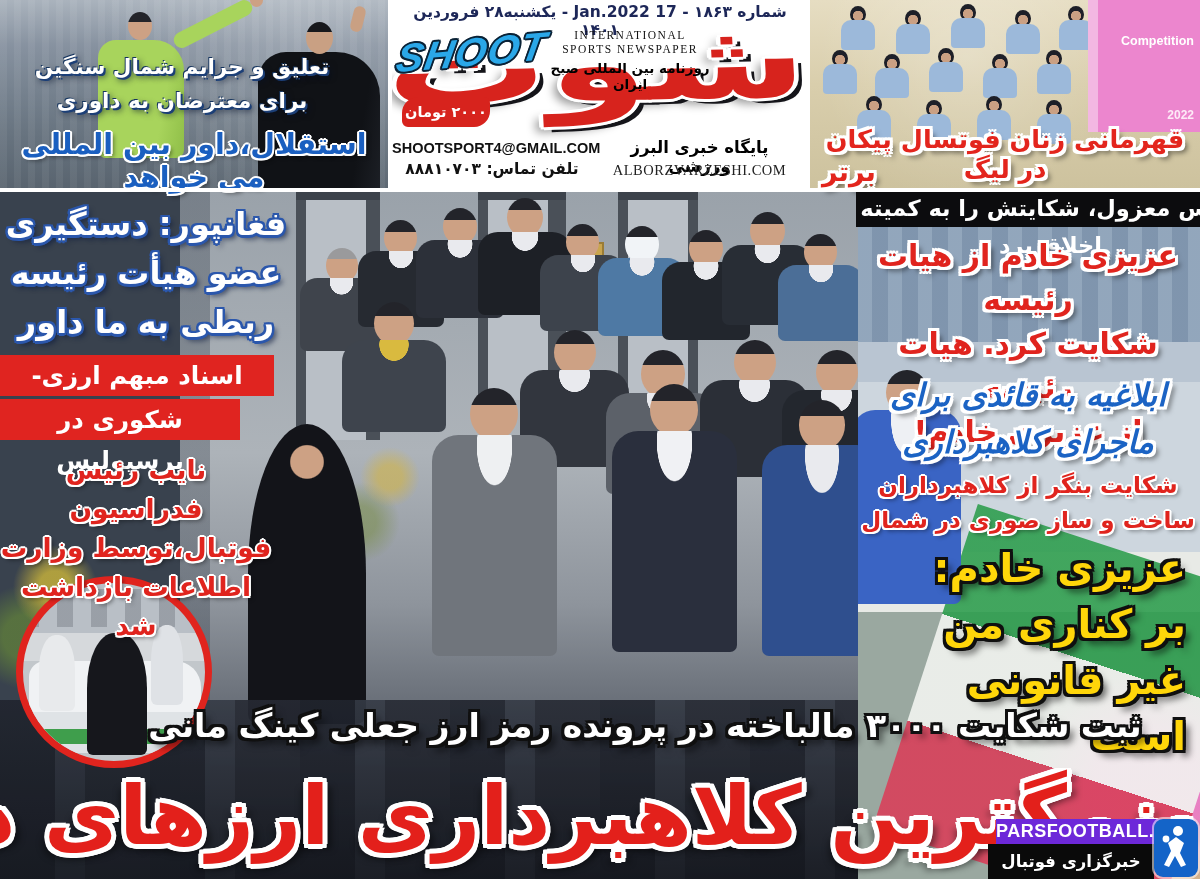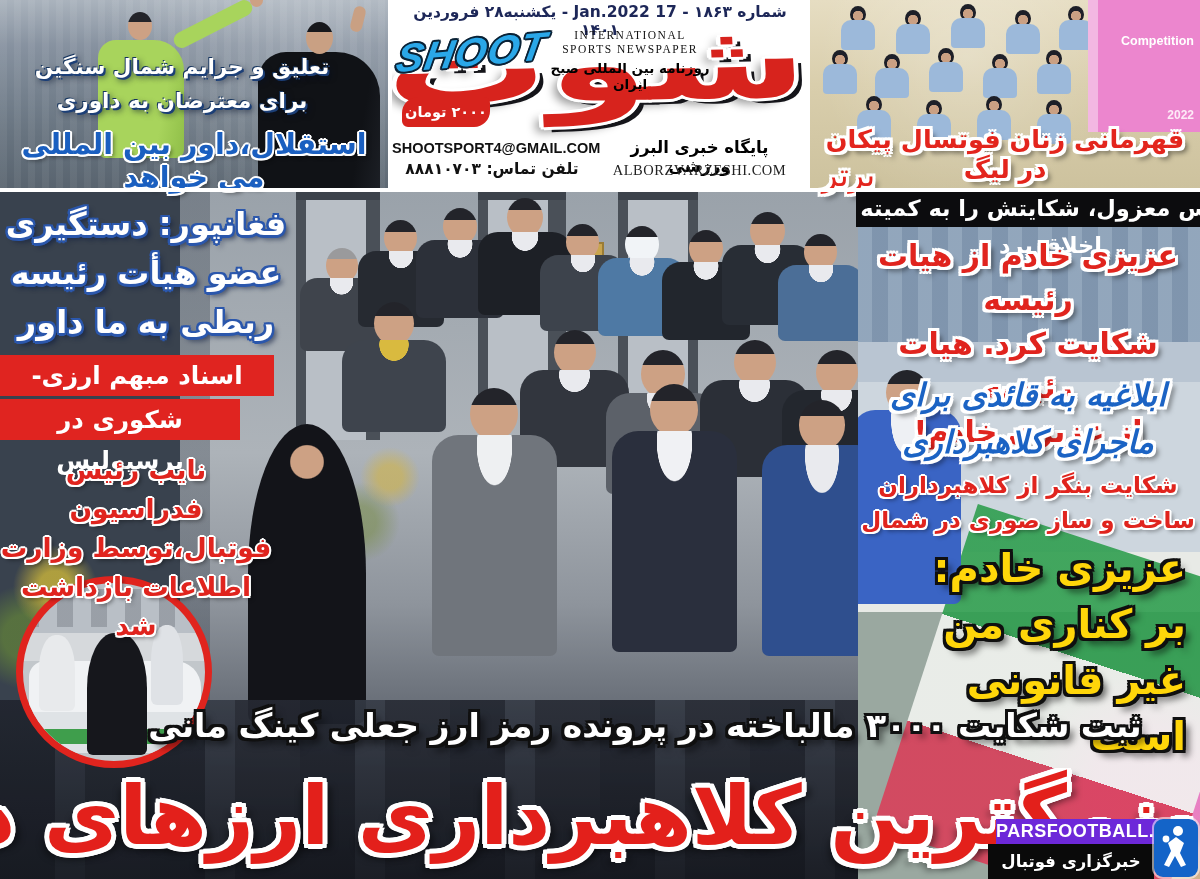--- a/index.html
+++ b/index.html
@@ -140,22 +140,22 @@
   
   .line{display:block;}
 
   .tl-sub{left:12px;top:50px;width:340px;z-index:5;color:#fff;font-weight:bold;
      font-size:21.5px;line-height:34px;text-align:center;}
   .tl-head{left:0px;top:128px;width:388px;z-index:5;color:#1a5fc0;font-weight:bold;
      font-size:28.5px;text-align:center;}
 
   .tr-head1{left:812px;top:124px;width:386px;z-index:5;color:#e3251d;font-weight:bold;
      font-size:25.5px;text-align:center;}
-  .tr-head2{left:822px;top:156px;width:180px;z-index:5;color:#e3251d;font-weight:normal;
-     font-size:32px;text-align:left;}
+  .tr-head2{left:822px;top:156px;width:180px;z-index:5;color:#e3251d;font-weight:bold;
+     font-size:27px;text-align:left;}
 
   .lc-h1{left:0px;top:200px;width:292px;z-index:5;color:#fff;font-weight:bold;
      font-size:32px;line-height:49px;text-align:center;}
   .redbar{background:#e02420;color:#fff;font-weight:bold;font-size:24.5px;z-index:5;
      text-align:center;line-height:41px;height:41px;}
   .bar1{left:0;top:355px;width:274px;}
   .bar2{left:0;top:399px;width:240px;}
   .lc-h2{left:0px;top:450px;width:272px;z-index:5;color:#e0241e;font-weight:bold;
      font-size:26.5px;line-height:39px;text-align:center;}
 

